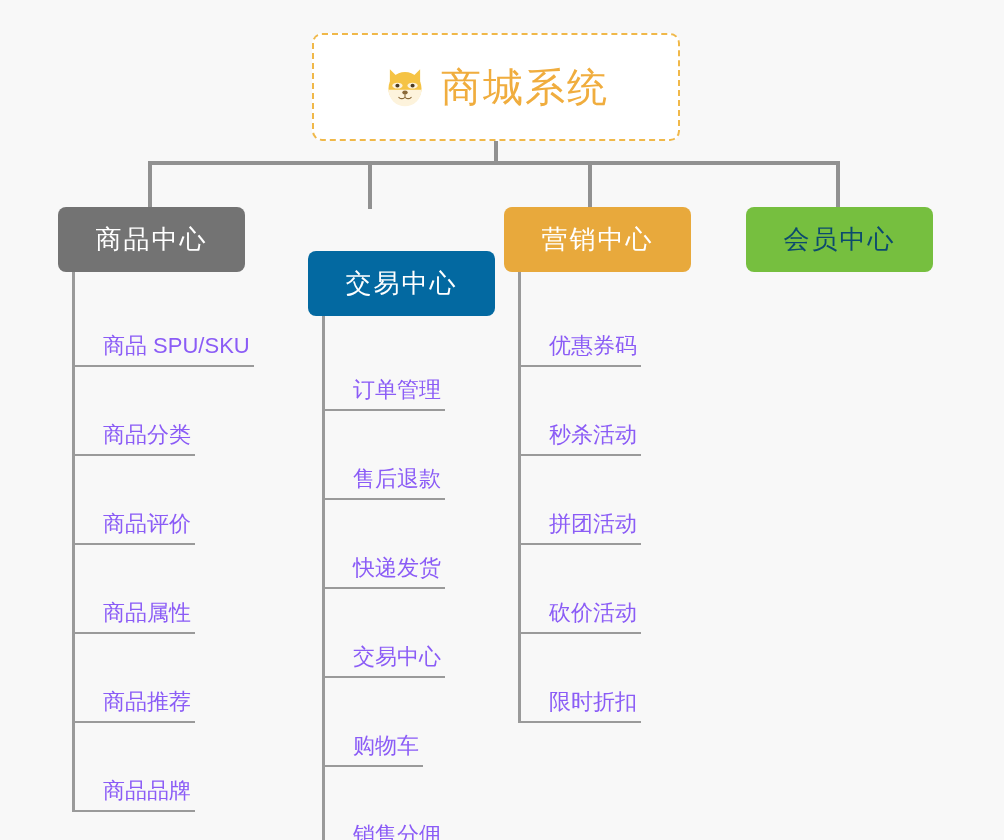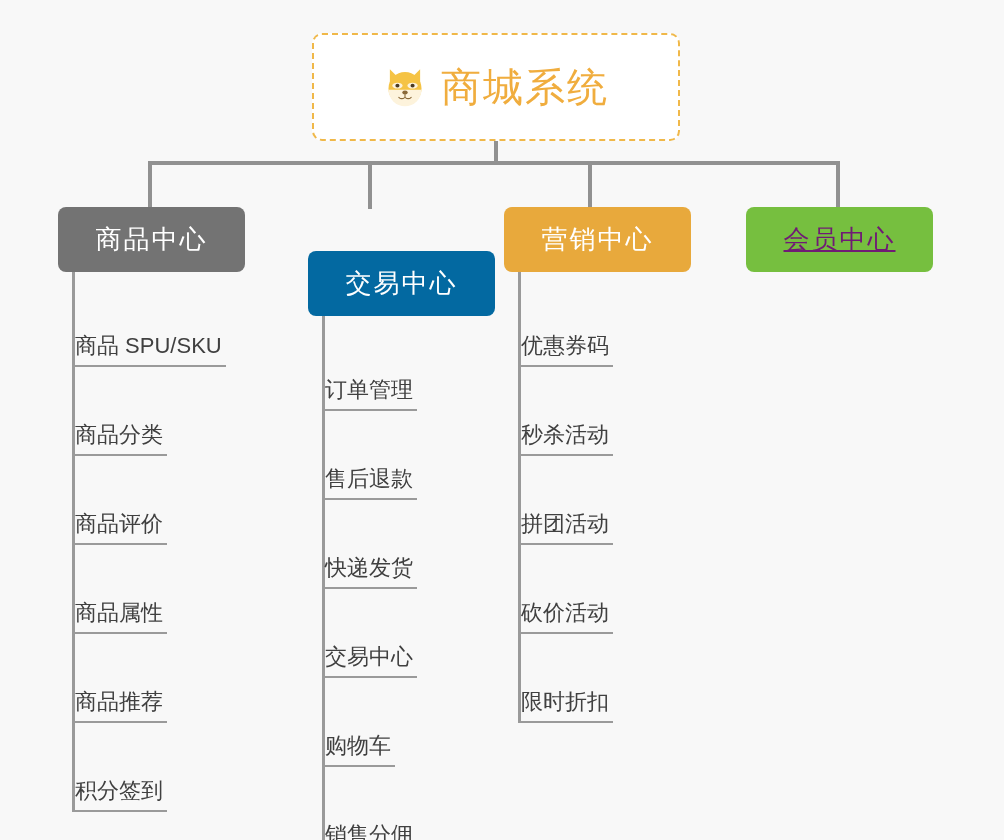--- a/index.html
+++ b/index.html
@@ -102,23 +102,24 @@
 
   .leaf-item {
     position: relative;
     height: 89px;
     box-sizing: border-box;
     display: flex;
     align-items: flex-end;
   }
   .leaf-text {
     display: inline-block;
+    margin-left: 28px;
     padding-bottom: 4px;
     font-size: 22px;
-    color: #404040;
+    color: #8b5cf6;
     white-space: nowrap;
     border-bottom: 2px solid #9a9a9a;
     padding-right: 4px;
   }
   
   .leaf-item::after {
     content: "";
     position: absolute;
     left: 0;
     bottom: 0;
@@ -167,21 +168,21 @@
         <div class="leaf-item">
           <span class="leaf-text">商品评价</span>
         </div>
         <div class="leaf-item">
           <span class="leaf-text">商品属性</span>
         </div>
         <div class="leaf-item">
           <span class="leaf-text">商品推荐</span>
         </div>
         <div class="leaf-item">
-          <span class="leaf-text">积分签到</span>
+          <span class="leaf-text">商品品牌</span>
         </div>
       </div>
     </div>
   <div class="column" style="left:308px">
       <div class="cat-box" style="background: #0369a1; color: rgb(255, 255, 255); margin-top: 44px;">交易中心</div>
       <div class="leaf-list">
         <div class="leaf-item">
           <span class="leaf-text">订单管理</span>
         </div>
         <div class="leaf-item">
@@ -215,16 +216,16 @@
         </div>
         <div class="leaf-item">
           <span class="leaf-text">砍价活动</span>
         </div>
         <div class="leaf-item">
           <span class="leaf-text">限时折扣</span>
         </div>
       </div>
     </div>
   <div class="column" style="left:746px">
-      <div class="cat-box" style="background: rgb(118, 191, 63); color: #701a75; text-decoration: underline;">会员中心</div>
+      <div class="cat-box" style="background: rgb(118, 191, 63); color: #0c4a6e;">会员中心</div>
     </div>
 
 </div>
 
 </body></html>

